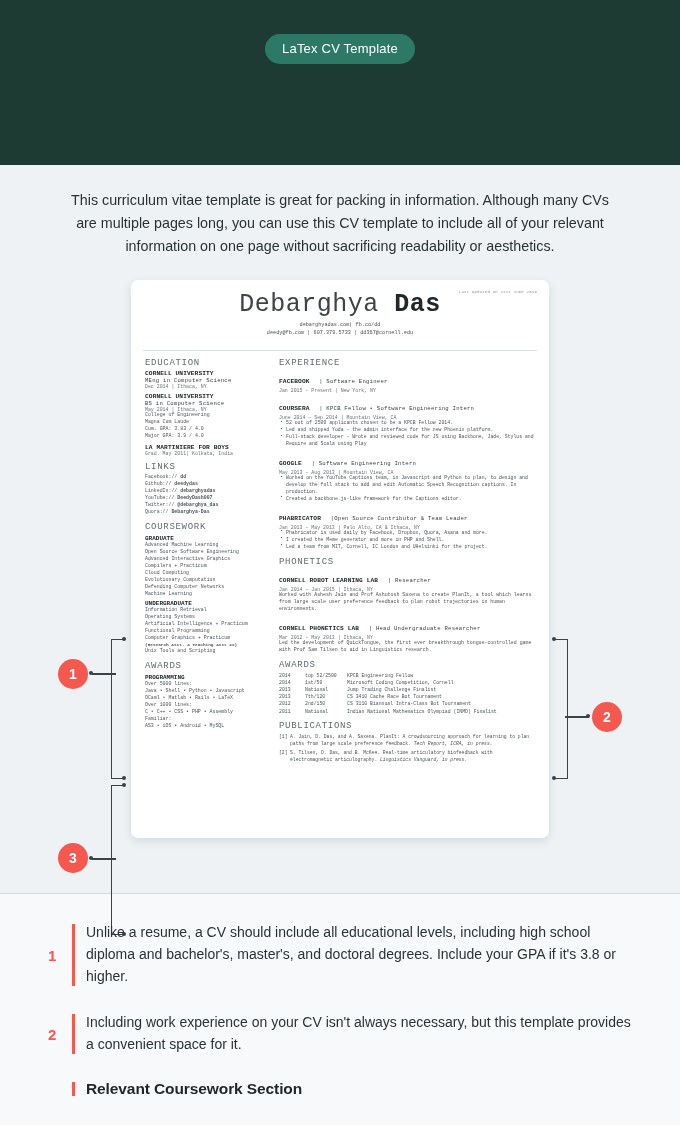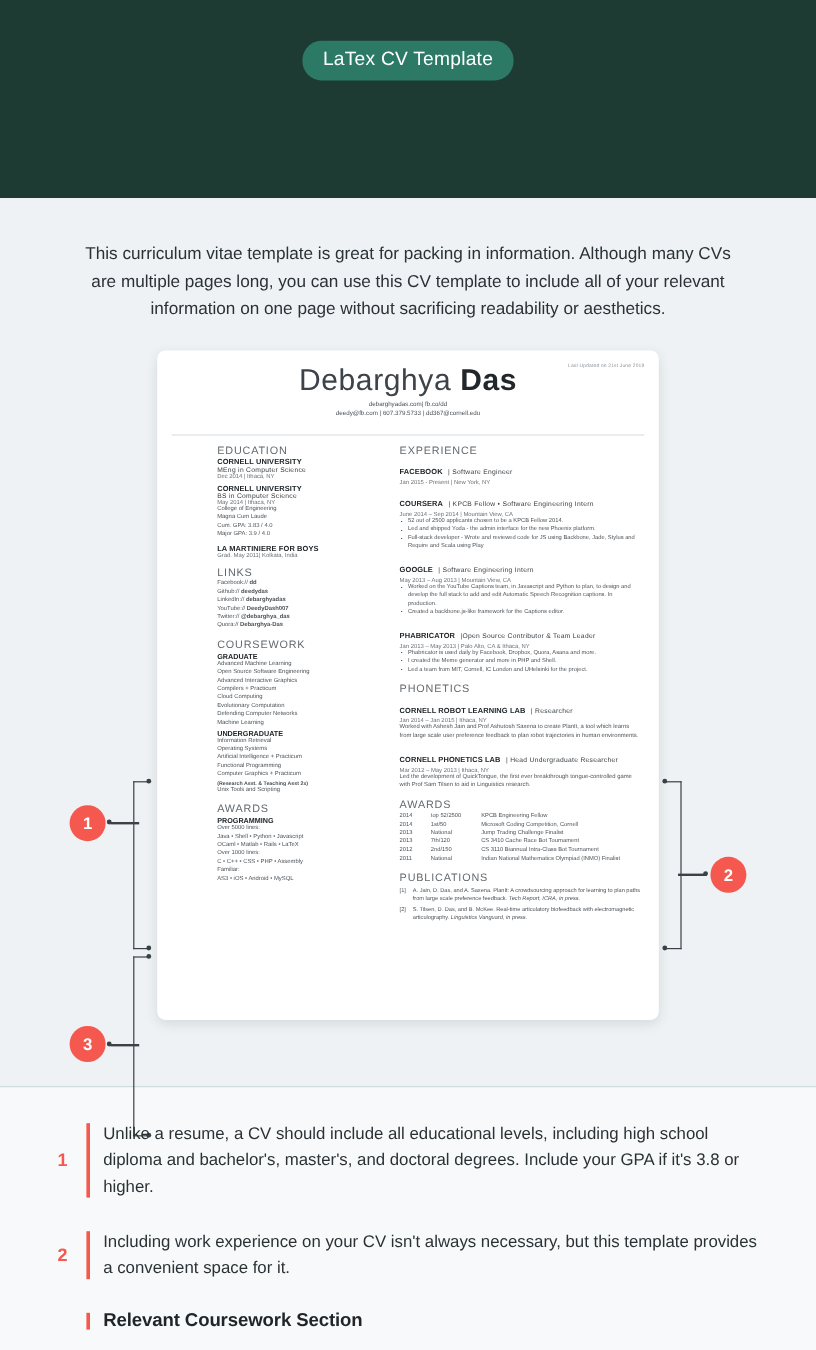--- a/index.html
+++ b/index.html
@@ -16,21 +16,21 @@
   .hero {
     background: #1e3b33;
     height: 165px;
     padding-top: 34px;
     text-align: center;
   }
   .badge {
     display: inline-block;
     background: #2c7a66;
     color: #ffffff;
-    font-size: 16px;
+    font-size: 13px;
     letter-spacing: .2px;
     padding: 7px 17px 8px;
     border-radius: 16px;
   }
   .hero-title {
     margin-top: 20px;
     color: #ffffff;
     font-size: 24px;
     font-weight: bold;
     line-height: 1.32;
@@ -38,54 +38,54 @@
   }
 
   
   .mid {
     background: #eef2f4;
     padding: 20px 0 38px;
     position: relative;
   }
   .intro {
     width: 560px;
-    margin: 16px auto;
+    margin: 4px auto;
     text-align: center;
     font-size: 14.3px;
     line-height: 1.62;
     color: #2b3236;
   }
 
   
   .cv-wrap { position: relative; margin-top: 22px; height: 575px; }
   .cv-card {
     position: absolute;
     left: 131px; top: 0;
     width: 418px; height: 558px;
     background: #ffffff;
     border-radius: 7px;
     box-shadow: 0 3px 10px rgba(40,60,70,.13);
     overflow: hidden;
-    font-family: Liberation Sans, sans-serif;
+    font-family: Liberation Mono, monospace;
     color: #2f3438;
   }
   .cv-head { position: relative; padding: 12px 14px 7px; text-align: center; }
   .cv-updated {
     position: absolute; right: 12px; top: 10px;
     font-size: 4.1px; color: #8d9399; letter-spacing: .15px;
   }
   .cv-name {
     font-size: 25px; letter-spacing: .5px; line-height: 1.05;
     color: #3d4348; font-weight: 300;
   }
   .cv-name b { font-weight: 700; color: #22272b; }
   .cv-contact { font-size: 5.2px; color: #4b5156; margin-top: 3px; line-height: 1.5; }
   .cv-rule { height: 1px; background: #dde1e4; margin: 6px 12px 0; }
 
-  .cv-body { display: flex; padding: 7px 14px 0; gap: 28px; margin-left: 36px; }
+  .cv-body { display: flex; padding: 7px 14px 0; gap: 10px; }
   .cv-col-l { width: 124px; }
   .cv-col-r { flex: 1; }
 
   .sec-title {
     font-size: 9px; letter-spacing: .7px; color: #62696e;
     font-weight: 300; margin: 6px 0 2px;
   }
   .sec-title:first-child { margin-top: 0; }
   .org { font-size: 6.2px; font-weight: 700; color: #20262a; letter-spacing: .1px; }
   .role { font-size: 5.6px; color: #3a4045; letter-spacing: .25px; }

